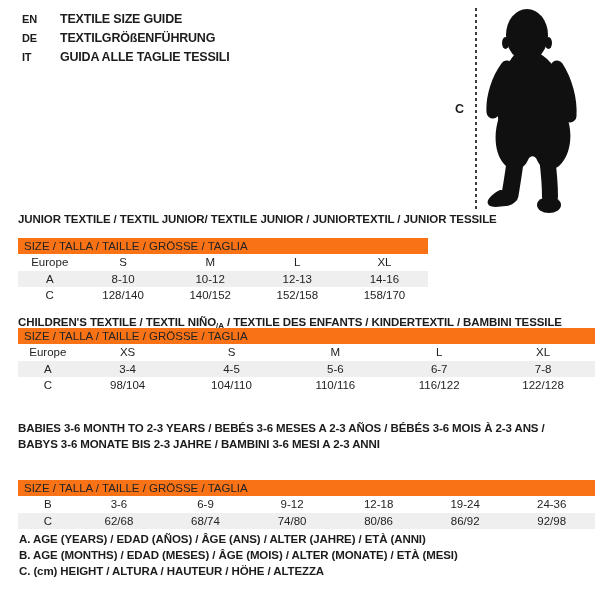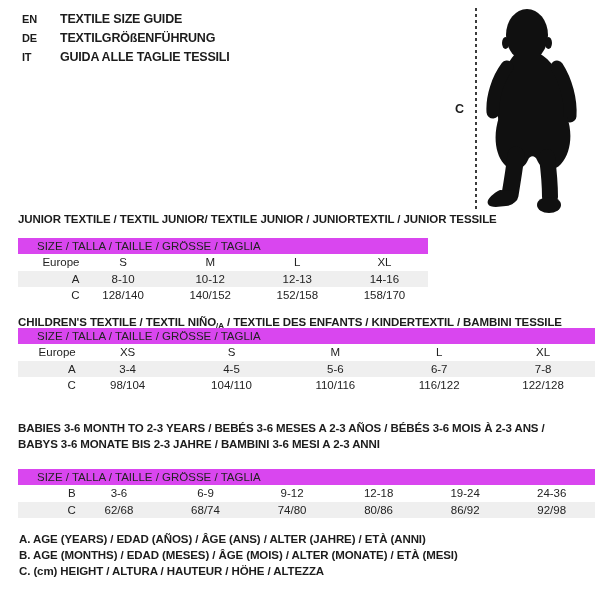--- a/index.html
+++ b/index.html
@@ -20,27 +20,27 @@
 
   
   section{position:absolute;left:18px;}
   #junior-section{top:213px;width:410px;}
   #children-section{top:316px;width:577px;}
   #babies-section{top:421px;width:577px;}
   .sec-title{font-size:11.5px;font-weight:bold;letter-spacing:-0.1px;margin:0;white-space:nowrap;}
   #junior-section .sec-title{margin-bottom:13px;}
   #children-section .sec-title{}
   .title-line{font-size:11.5px;font-weight:bold;letter-spacing:-0.1px;line-height:15.5px;white-space:nowrap;}
-  .titles{margin-bottom:17px;}
+  .titles{margin-bottom:28px;}
   .subscript{font-size:8px;vertical-align:baseline;position:relative;top:2px;}
 
-  .size-bar{height:16px;line-height:16px;background:#d946ef;font-size:11.5px;color:#232323;padding-left:19px;}
+  .size-bar{height:16px;line-height:16px;background:#f97316;font-size:11.5px;color:#232323;padding-left:6px;}
   table{width:100%;border-collapse:collapse;table-layout:fixed;font-size:11.5px;color:#232323;}
   td{height:16.5px;text-align:center;padding:0;overflow:hidden;white-space:nowrap;}
-  td.lbl{text-align:right;padding-left:2px;}
+  td.lbl{text-align:center;padding-left:2px;}
   tbody tr:nth-child(2){background:#efefef;}
 
   
   .footnotes{position:absolute;left:19px;top:531px;}
   .footnote{font-size:11.5px;font-weight:bold;letter-spacing:-0.1px;line-height:16px;white-space:nowrap;}
 </style>
 </head>
 <body>
 
 <div class="canvas">

